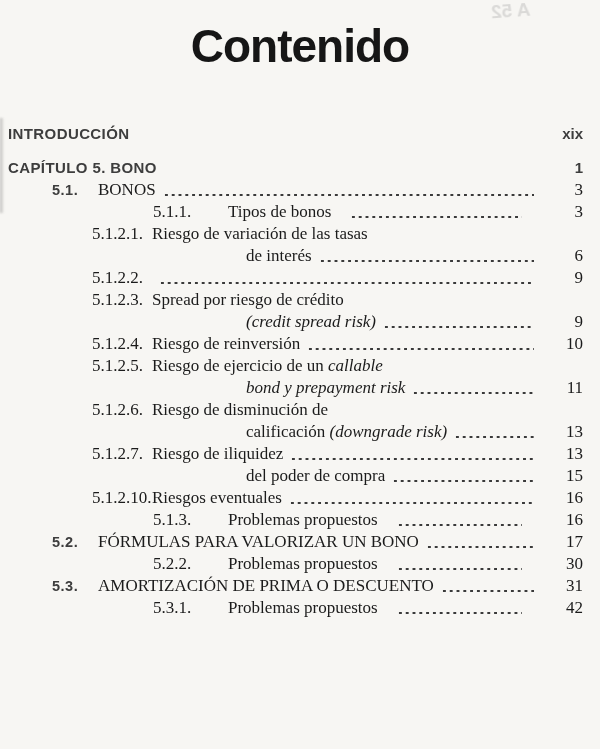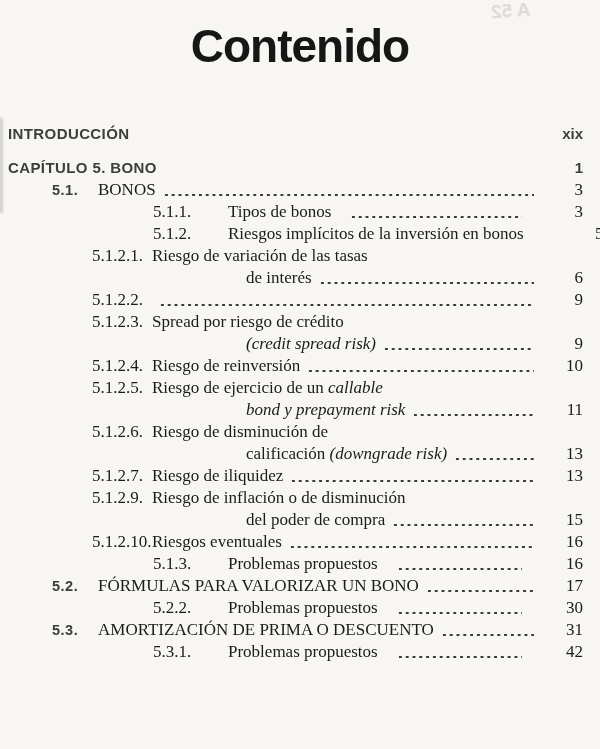--- a/index.html
+++ b/index.html
@@ -123,26 +123,20 @@
       <span class="txt"><span>BONOS</span></span>
       <span class="leader"></span>
       <span class="pg">3</span>
     </div>
     <div class="row l2">
       <span class="lbl">5.1.1.</span>
       <span class="txt"><span>Tipos de bonos</span></span>
       <span class="leader"></span>
       <span class="pg">3</span>
     </div>
-    <div class="row l2">
-      <span class="lbl">5.1.2.</span>
-      <span class="txt"><span>Riesgos implícitos de la inversión en bonos</span></span>
-      <span class="leader"></span>
-      <span class="pg">5</span>
-    </div>
     <div class="row l3">
       <span class="lbl">5.1.2.1.</span>
       <span class="txt"><span>Riesgo de variación de las tasas</span></span>
       <span class="leader hide"></span>
     </div>
     <div class="row cont">
       <span class="txt"><span>de interés</span></span>
       <span class="leader"></span>
       <span class="pg">6</span>
     </div>
@@ -185,25 +179,20 @@
     <div class="row cont">
       <span class="txt"><span>calificación </span><span class="it">(downgrade risk)</span></span>
       <span class="leader"></span>
       <span class="pg">13</span>
     </div>
     <div class="row l3">
       <span class="lbl">5.1.2.7.</span>
       <span class="txt"><span>Riesgo de iliquidez</span></span>
       <span class="leader"></span>
       <span class="pg">13</span>
-    </div>
-    <div class="row l3">
-      <span class="lbl">5.1.2.9.</span>
-      <span class="txt"><span>Riesgo de inflación o de disminución</span></span>
-      <span class="leader hide"></span>
     </div>
     <div class="row cont">
       <span class="txt"><span>del poder de compra</span></span>
       <span class="leader"></span>
       <span class="pg">15</span>
     </div>
     <div class="row l3">
       <span class="lbl">5.1.2.10.</span>
       <span class="txt"><span>Riesgos eventuales</span></span>
       <span class="leader"></span>

